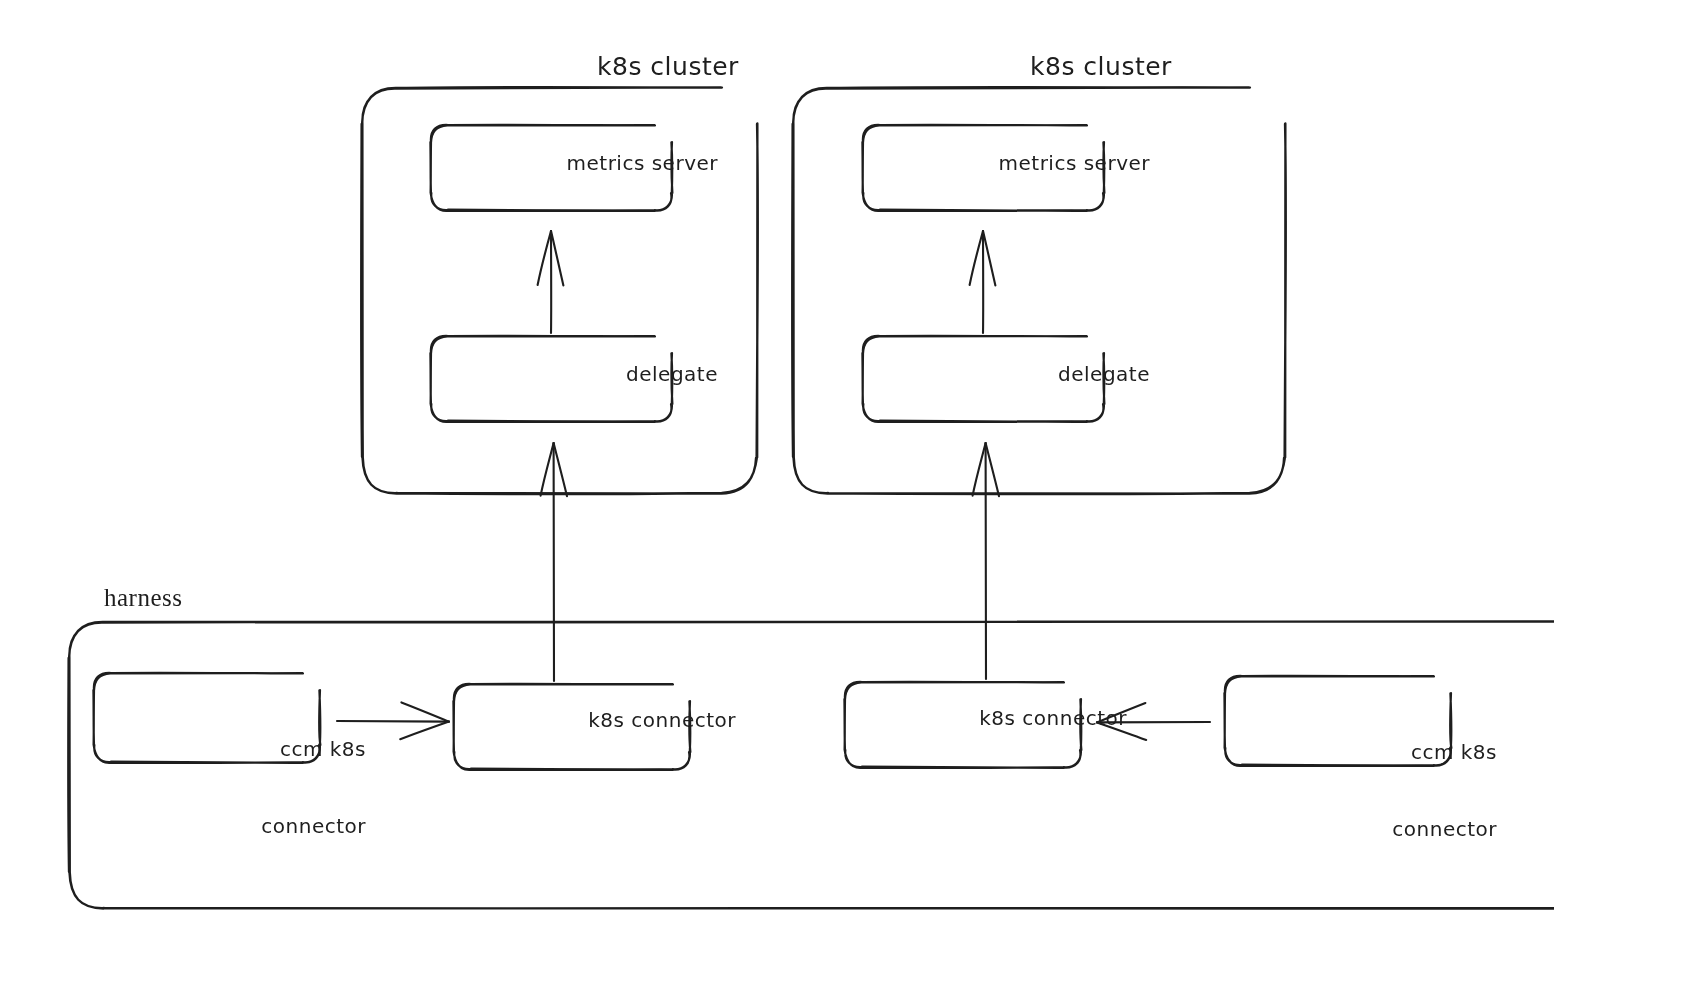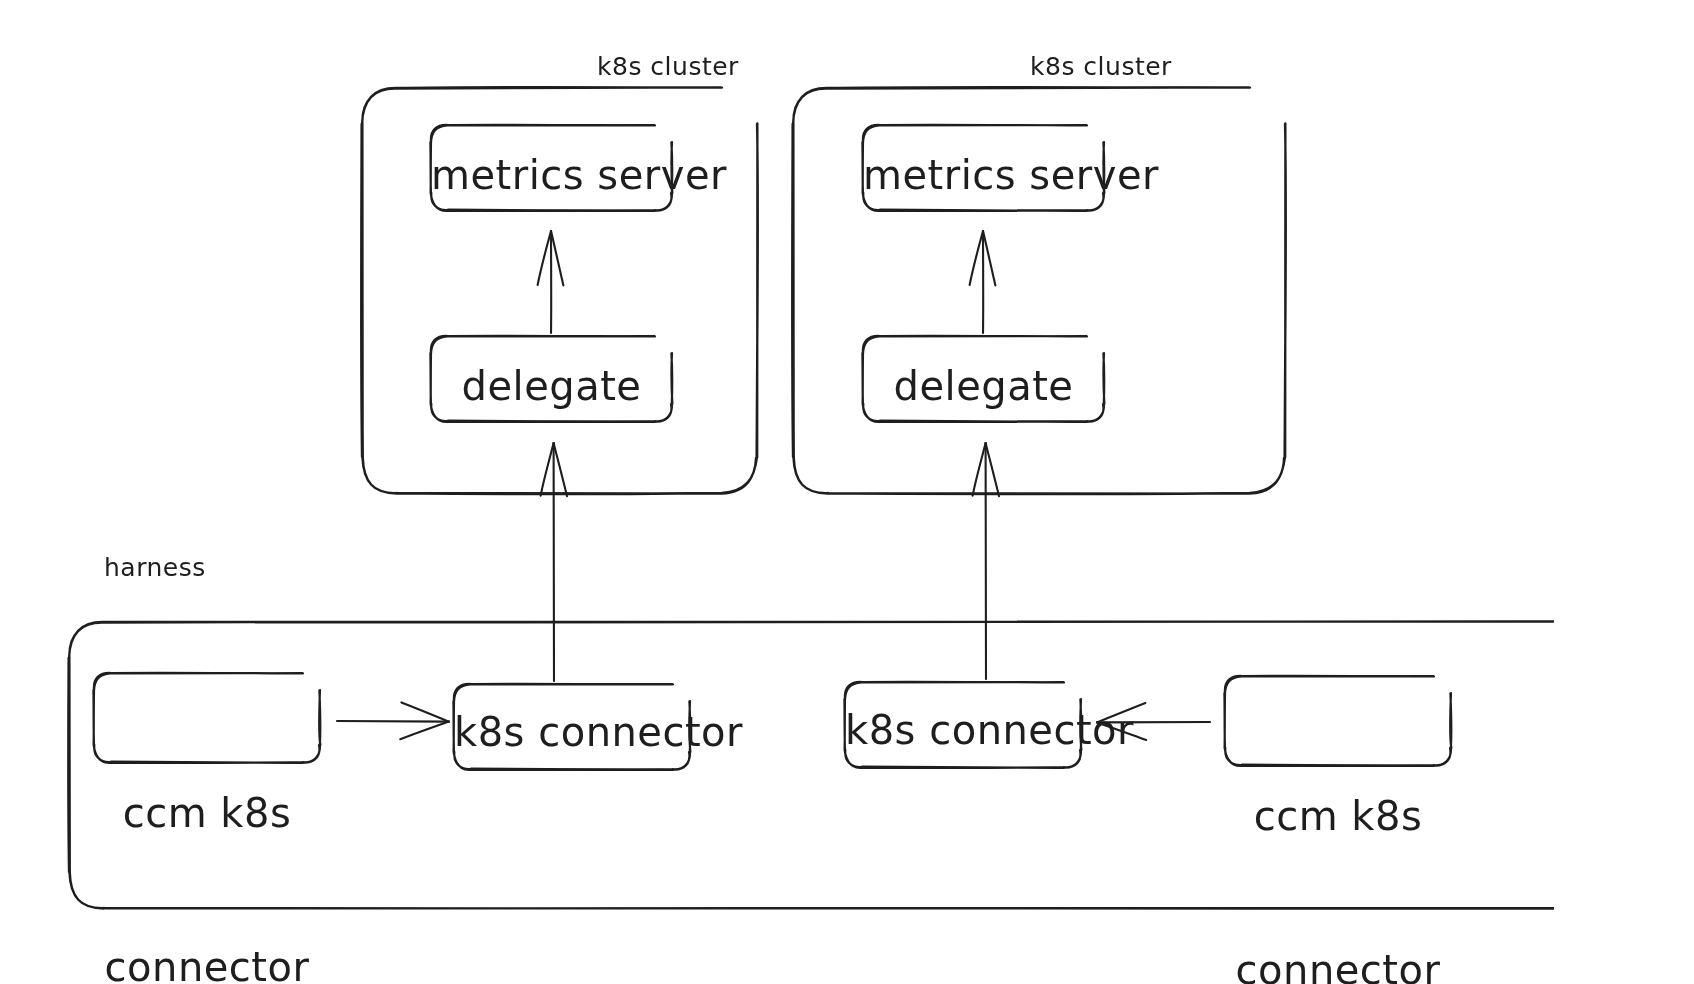--- a/index.html
+++ b/index.html
@@ -27,22 +27,23 @@
   .lbl {
     position: absolute;
     color: #1e1e1e;
     font-family: "DejaVu Sans", sans-serif;
     white-space: pre;
     line-height: 1.22;
     letter-spacing: 0.5px;
     pointer-events: none;
   }
   .node-label {
-    text-align: center;
-    font-size: 40px;
+    text-align: right;
+    font-size: 20px;
+    margin-left: 46px;
   }
   .group-label {
     font-size: 25px;
   }
   .two-line { line-height: 1.28; }
 </style>
 </head>
 <body>
 
 <div id="canvas">
@@ -196,21 +197,21 @@
         <path d="M1097,722.4 C1113,728 1129,733.6 1146.2,740"></path>
       </g>
 
     </g>
   </svg>
 
   <div class="lbl group-label" style="left:597px; top:52px;">k8s cluster</div>
 
   <div class="lbl group-label" style="left:1030px; top:52px;">k8s cluster</div>
 
-  <div class="lbl group-label" style="left:104px; top:553px;">harness</div>
+  <div class="lbl group-label" style="left:104px; top:583px;font-family:Liberation Serif, serif;">harness</div>
 
   <div class="lbl node-label" style="left:431px; top:151px; width:241px;">metrics server</div>
 
   <div class="lbl node-label" style="left:431px; top:362px; width:241px;">delegate</div>
 
   <div class="lbl node-label" style="left:863px; top:151px; width:241px;">metrics server</div>
 
   <div class="lbl node-label" style="left:863px; top:362px; width:241px;">delegate</div>
 
   <div class="lbl node-label two-line" style="left:94px; top:686px; width:226px;">

